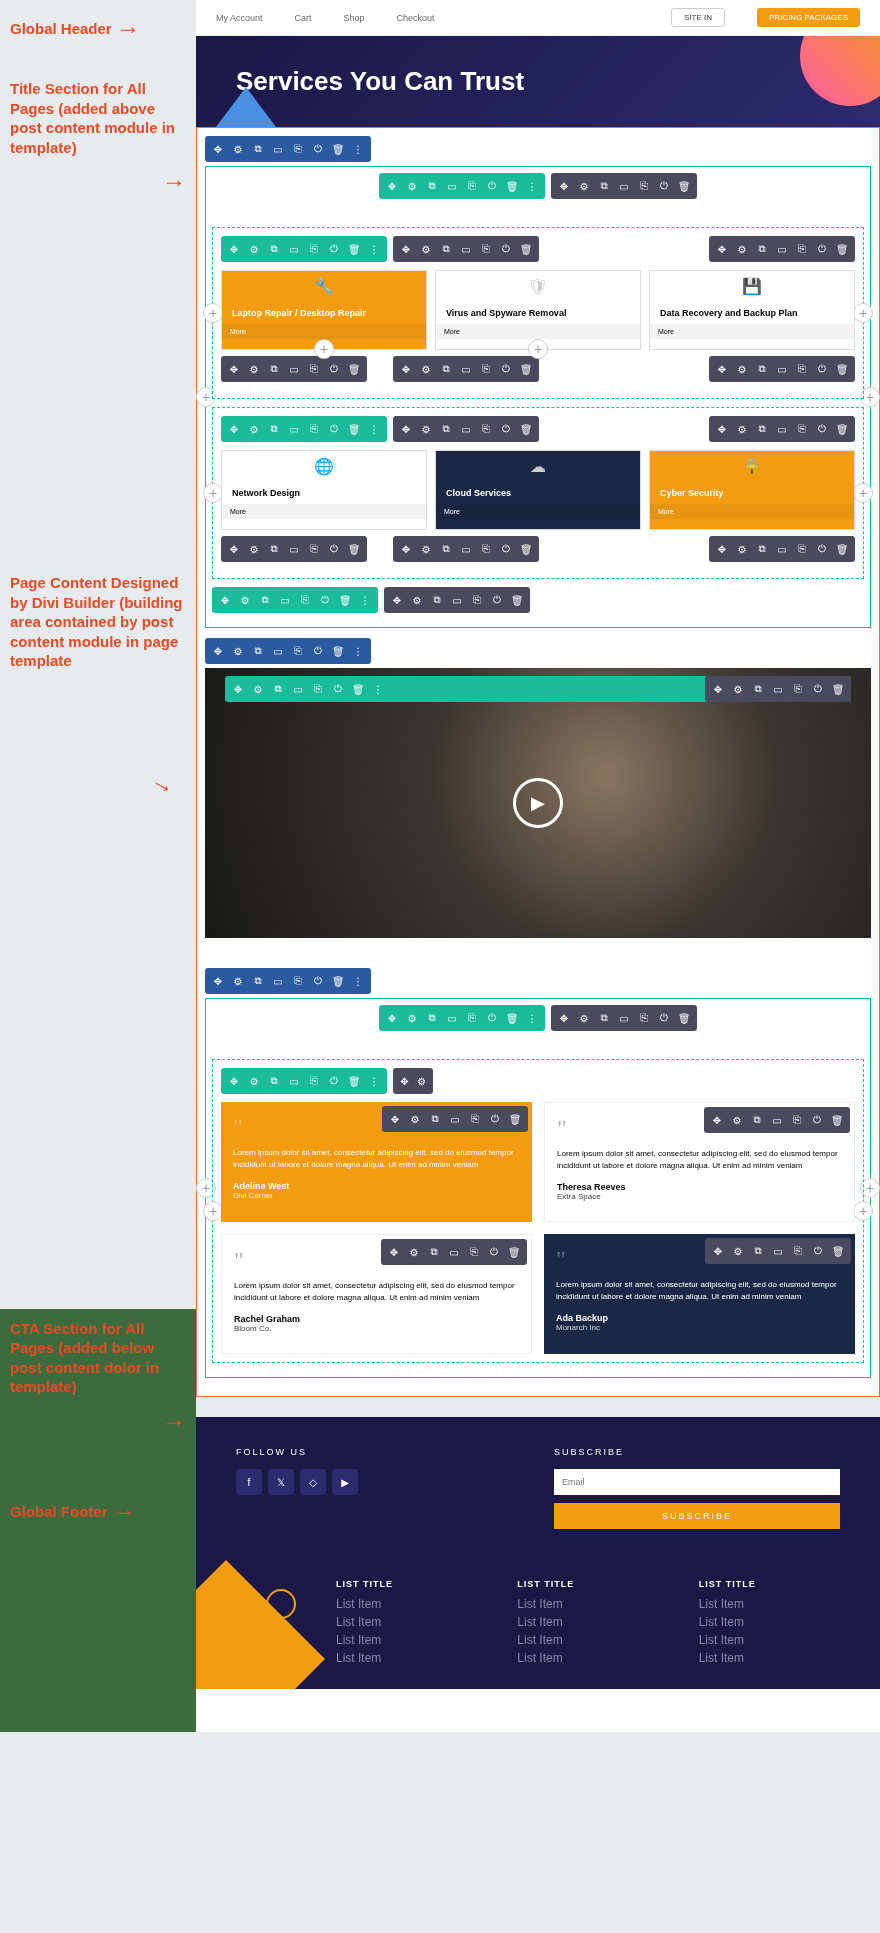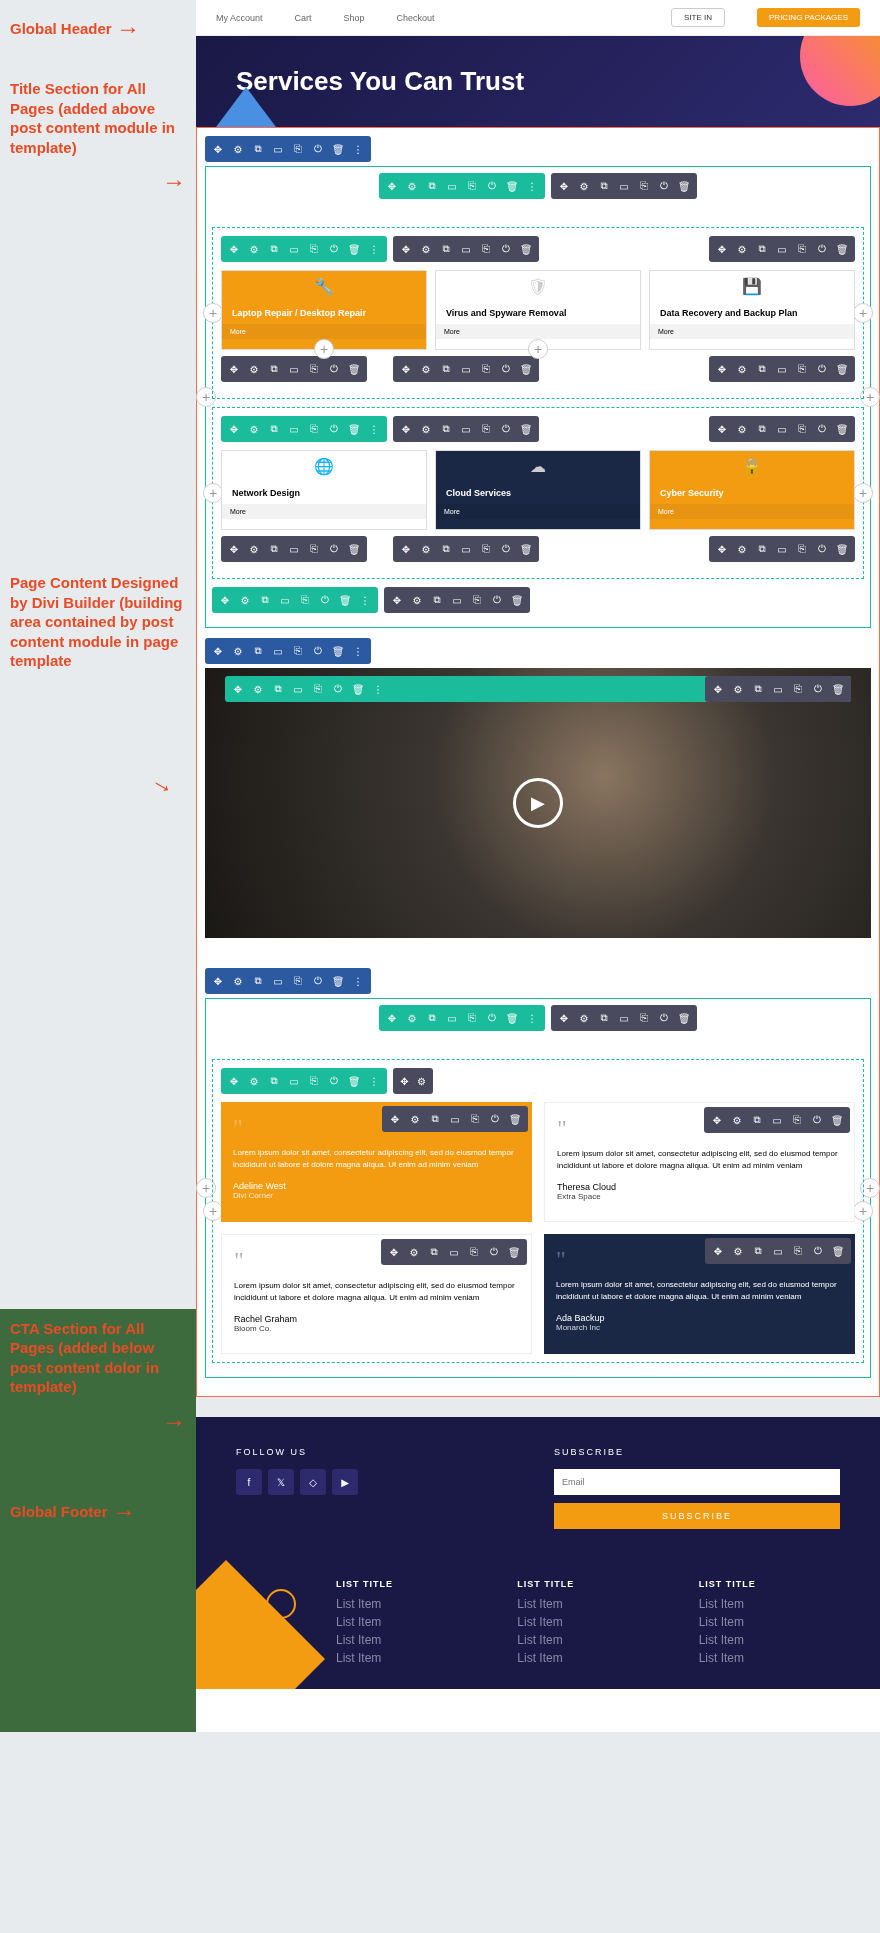--- a/index.html
+++ b/index.html
@@ -45,21 +45,21 @@
 .play-btn{width:50px;height:50px;border:3px solid #fff;border-radius:50%;display:flex;align-items:center;justify-content:center;color:#fff;font-size:18px}
 .video-section .section-toolbar{position:absolute;top:8px;right:20px}
 .video-section .tb-teal-abs{position:absolute;top:8px;left:20px}
 .testimonials{display:flex;gap:12px;flex-wrap:wrap}
 .testimonial{width:calc(50% - 6px);padding:12px;position:relative;min-height:120px}
 .t-orange{background:#f39c12;color:#fff}
 .t-white{background:#fff;border:1px solid #eee}
 .t-blue{background:#1a2845;color:#fff}
 .quote{font-size:24px;opacity:0.3;font-family:Georgia}
 .t-text{font-size:8px;line-height:1.5;margin:6px 0}
-.t-name{font-size:9px;font-weight:normal;margin-top:10px}
+.t-name{font-size:9px;font-weight:bold;margin-top:10px}
 .t-company{font-size:8px;opacity:0.8}
 .testimonial .section-toolbar{position:absolute;top:4px;right:4px}
 .cta-section{background:#1a1845;padding:30px 40px;display:flex;gap:32px}
 .cta-col{flex:1}
 .cta-title{color:#fff;font-size:9px;letter-spacing:2px;margin-bottom:12px}
 .social-icons{display:flex;gap:6px}
 .social-icon{width:26px;height:26px;background:#2d2a6e;color:#fff;display:flex;align-items:center;justify-content:center;font-size:10px;border-radius:3px}
 .email-input{width:100%;padding:8px;background:#fff;border:none;font-size:9px;margin-bottom:8px}
 .subscribe-btn{width:100%;padding:8px;background:#f39c12;color:#fff;border:none;font-size:9px;letter-spacing:2px}
 .footer{background:#1a1845;padding:20px 40px;display:flex;gap:40px;position:relative;overflow:hidden}
@@ -439,21 +439,21 @@
                 <span class="tb-icon">✥</span>
                 <span class="tb-icon">⚙</span>
                 <span class="tb-icon">⧉</span>
                 <span class="tb-icon">▭</span>
                 <span class="tb-icon">⎘</span>
                 <span class="tb-icon">⏻</span>
                 <span class="tb-icon">🗑</span>
               </div>
             <div class="quote">"</div>
             <div class="t-text">Lorem ipsum dolor sit amet, consectetur adipiscing elit, sed do eiusmod tempor incididunt ut labore et dolore magna aliqua. Ut enim ad minim veniam</div>
-            <div class="t-name">Theresa Cloud</div>
+            <div class="t-name">Theresa Reeves</div>
             <div class="t-company">Extra Space</div>
           </div>
           <div class="testimonial t-white">
             <div class="section-toolbar tb-dark" id="tb28">
                 <span class="tb-icon">✥</span>
                 <span class="tb-icon">⚙</span>
                 <span class="tb-icon">⧉</span>
                 <span class="tb-icon">▭</span>
                 <span class="tb-icon">⎘</span>
                 <span class="tb-icon">⏻</span>

